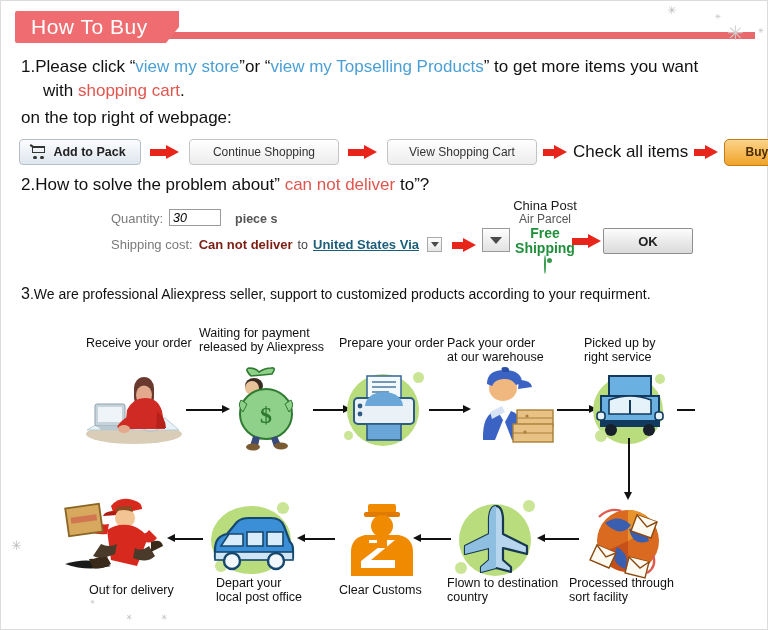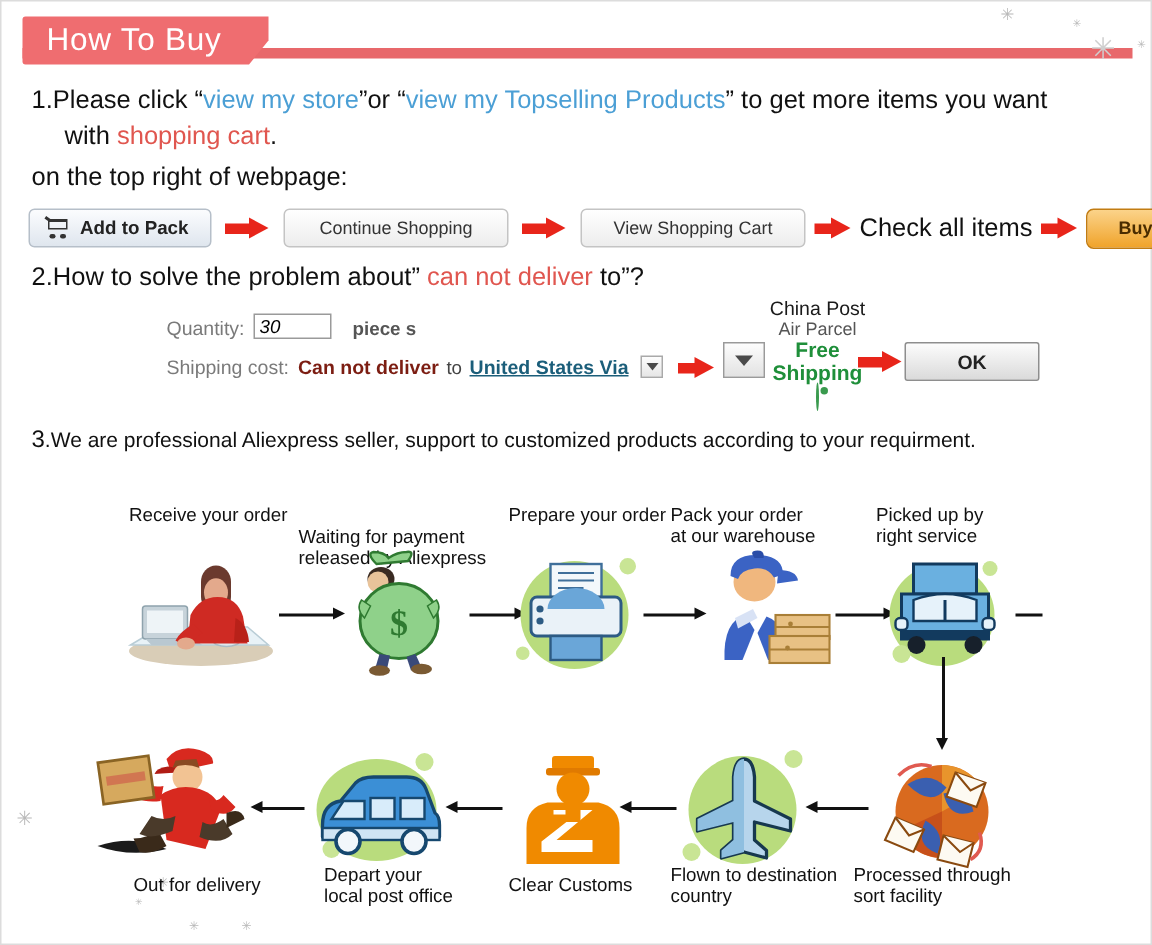--- a/index.html
+++ b/index.html
@@ -290,21 +290,21 @@
 
   <div class="ln" style="left:20px;top:284px;font-size:14px;">
     <span class="num" style="font-size:16px;">3</span><span>.We are professional Aliexpress seller, support to customized products according to your requirment.</span>
   </div>
 
   <div class="flow">
 
     <div class="flabel" style="left:85px;top:10px;">
       <div>Receive your order</div>
     </div>
-    <div class="flabel" style="left:198px;top:0;margin-top:25px;">
+    <div class="flabel" style="left:198px;top:0;">
       <div>Waiting for payment</div>
       <div>released by Aliexpress</div>
     </div>
     <div class="flabel" style="left:338px;top:10px;">
       <div>Prepare your order</div>
     </div>
     <div class="flabel" style="left:446px;top:10px;">
       <div>Pack your order</div>
       <div>at our warehouse</div>
     </div>

